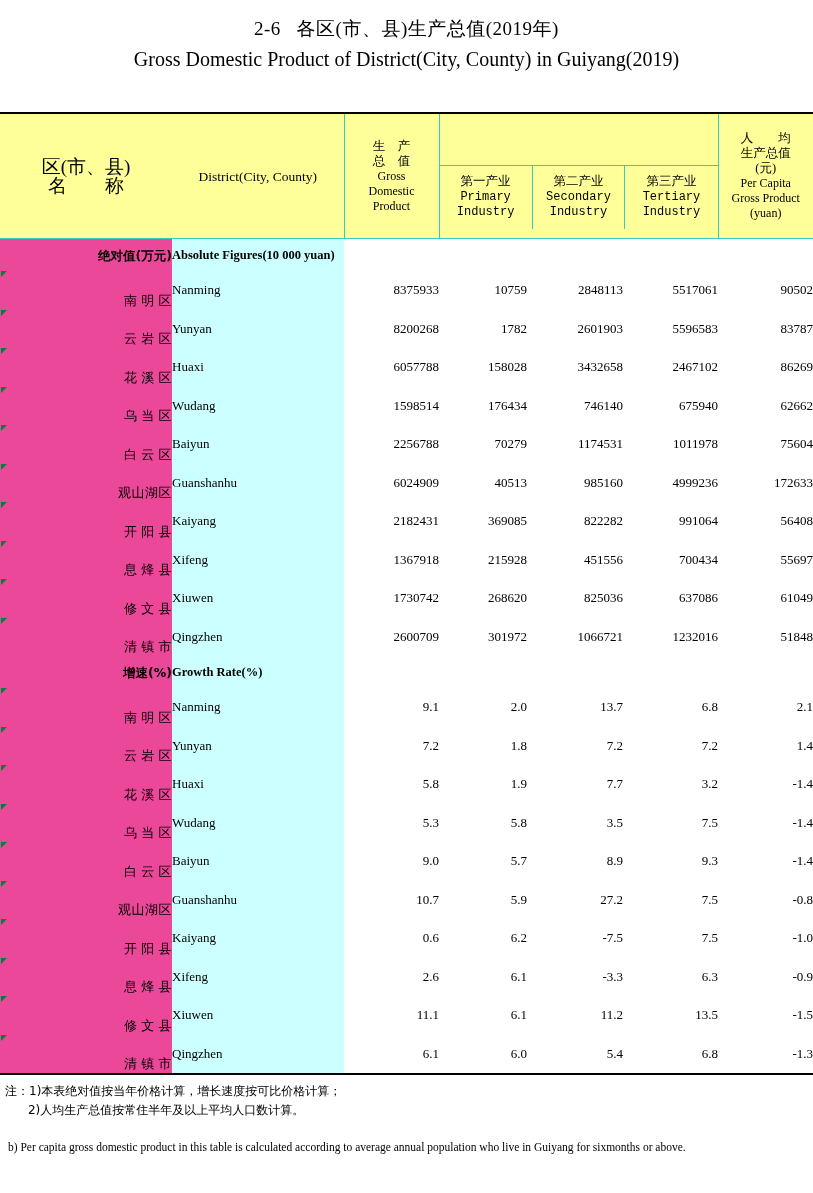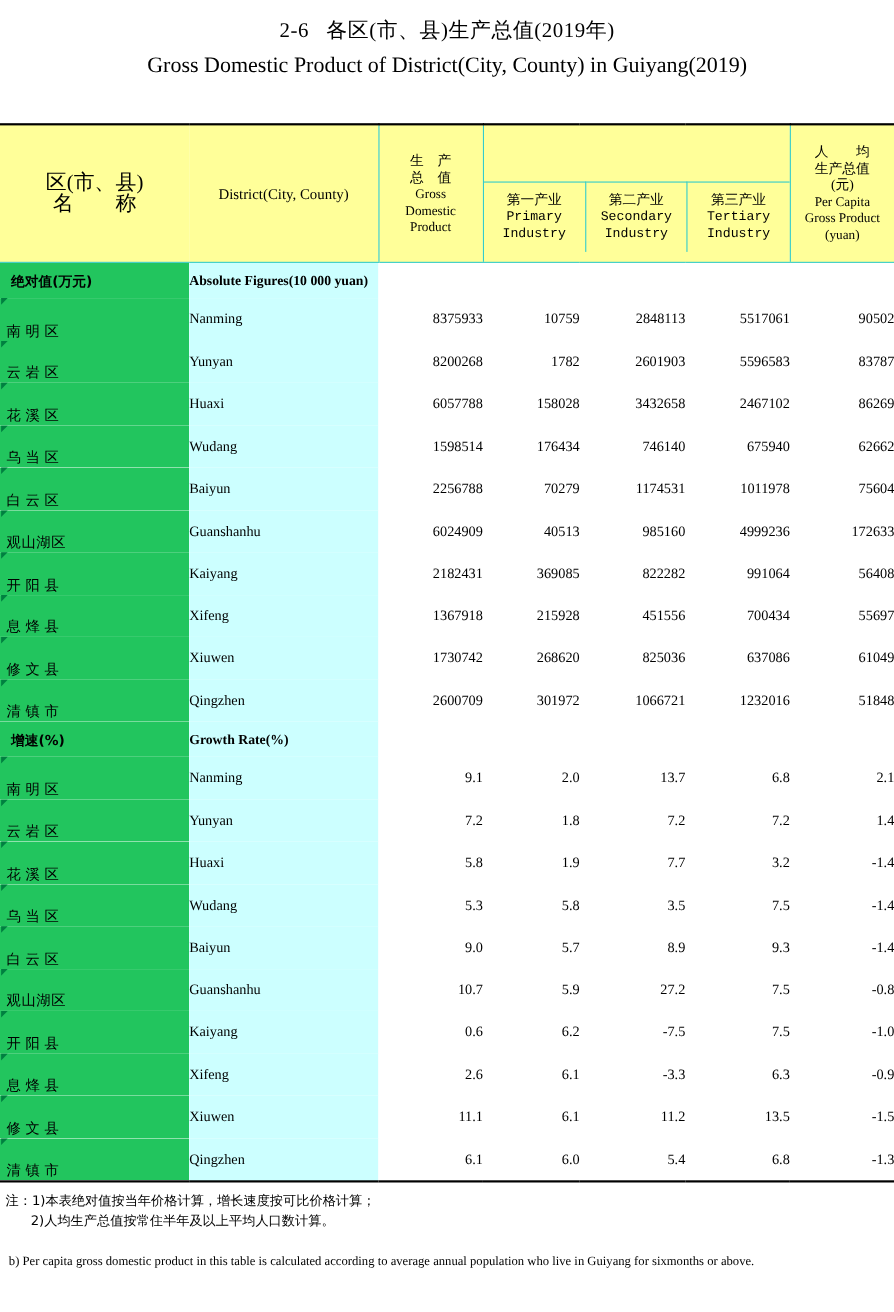--- a/index.html
+++ b/index.html
@@ -117,24 +117,25 @@
   table.subhdr td.first { border-left: none; }
   table.subhdr td.last  { border-right: none; }
 
   .spacer-top { height: 42px; background: #ffff99; }
 
   
   tr.datarow td { height: 38.5px; }
   tr.sectionrow td { height: 32px; }
 
   td.c-cn {
-    background: #22c55e;
+    background: #ec4899;
     font-size: 13px;
     line-height: 17px;
     position: relative;
+    text-align: right;
   }
   td.c-en {
     background: #ccffff;
     font-size: 13px;
     padding-left: 9px;
   }
   td.c-num {
     background: #ffffff;
     text-align: right;
     font-size: 13px;

